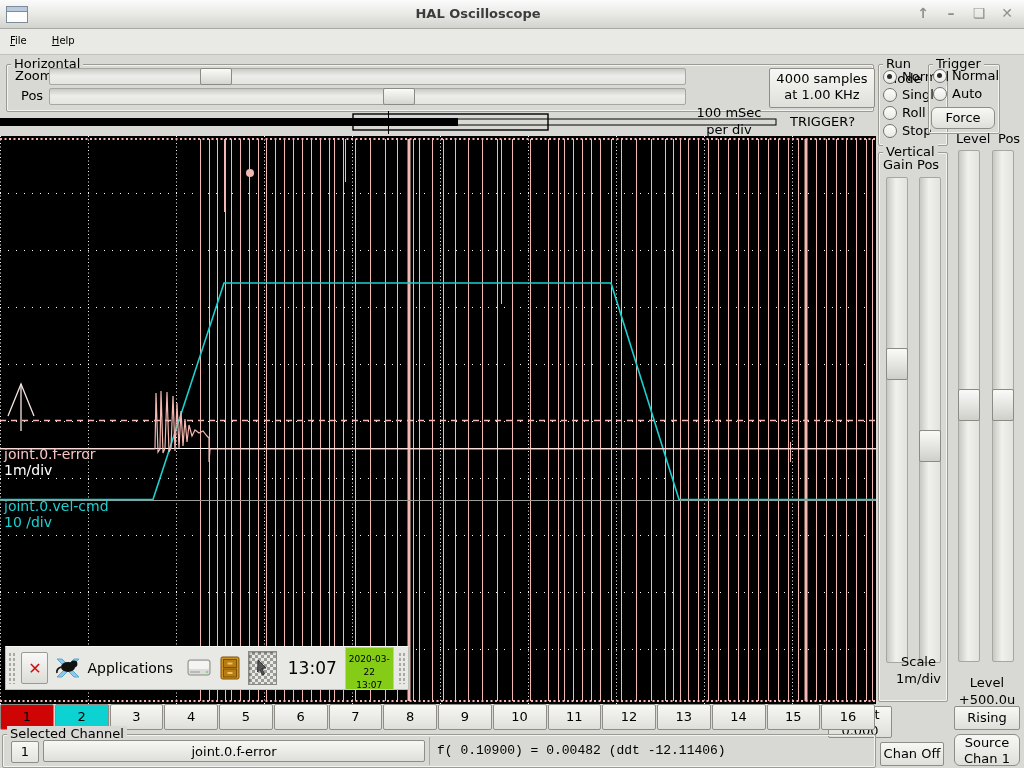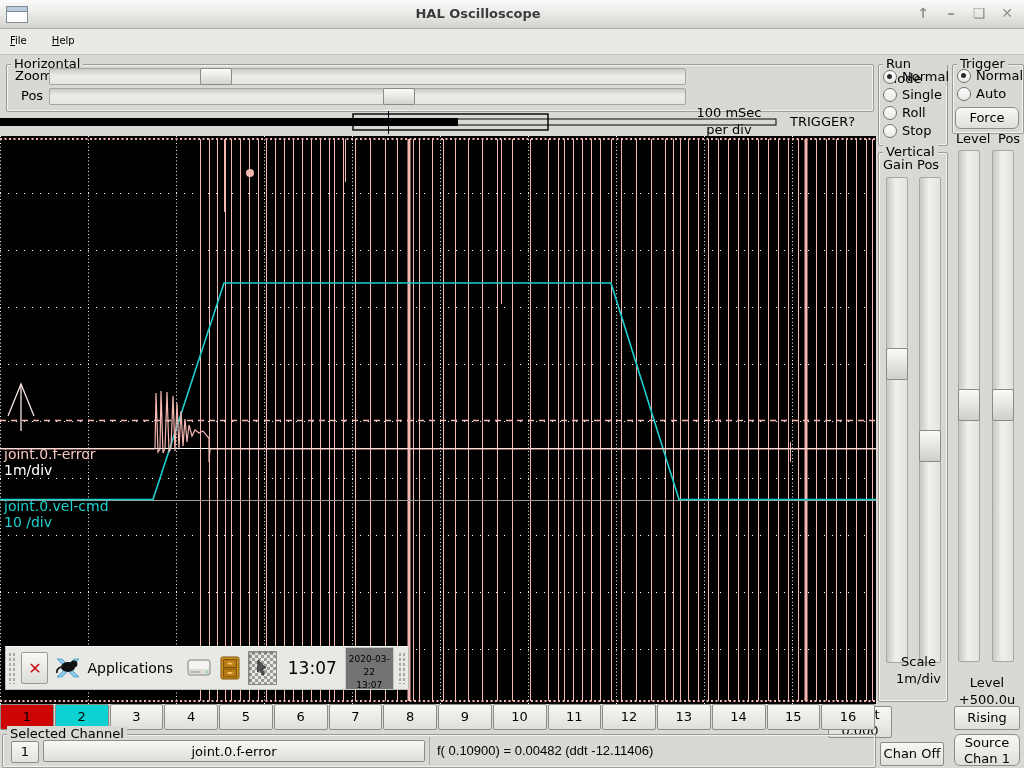--- a/index.html
+++ b/index.html
@@ -53,36 +53,36 @@
   
   .chanrow{left:0;top:704px;width:876px;height:26px;display:flex;}
   .chan-btn{flex:1;margin-right:1px;border:1px solid #8f8d88;border-radius:2px;
     background:linear-gradient(#f7f7f5,#dfdfda);font-size:13px;text-align:center;
     line-height:24px;}
   
   .selframe{left:2px;top:734px;width:872px;height:32px;}
   .selnum{position:absolute;left:8px;top:6px;width:26px;height:20px;
     border:1px solid #8f8d88;background:linear-gradient(#f7f7f5,#e2e2de);
     text-align:center;font-size:13px;line-height:20px;border-radius:2px;}
-  .mono{font-family:Liberation Sans, sans-serif;}
+  .mono{font-family:Liberation Mono, monospace;}
   
   .taskbar{left:5px;top:646px;width:402px;height:42px;background:#e8e8e4;
     border:1px solid #bdbdb7;border-top-color:#f6f6f3;display:flex;
     align-items:center;z-index:5;}
   .grip{width:10px;height:32px;margin:0 2px;
     background:radial-gradient(#a9a9a3 1px,transparent 1.2px);
     background-size:4px 5px;}
   .tb-btn{width:30px;height:30px;border:1px solid #9a9a94;border-radius:2px;
     background:linear-gradient(#f8f8f6,#dcdcd8);display:flex;align-items:center;
     justify-content:center;margin:0 3px;}
   .tb-ico{width:28px;height:28px;margin:0 3px;display:flex;align-items:center;
     justify-content:center;}
   .apps-label{font-size:14px;margin:0 10px 0 2px;}
   .tb-time{font-size:17px;margin:0 8px;}
-  .tb-clock{background:#737373;border:1px solid #c6c6c0;height:36px;width:56px;
+  .tb-clock{background:#84cc16;border:1px solid #c6c6c0;height:36px;width:56px;
     text-align:center;font-size:9px;line-height:13px;padding-top:5px;}
   .shot-btn{width:32px;height:32px;border:1px solid #8a8a84;margin:0 3px;
     box-shadow:inset 1px 1px 2px rgba(0,0,0,.35);
     background:repeating-conic-gradient(#9b9b97 0% 25%,#e9e9e6 0% 50%) 0 0/6px 6px;
     display:flex;align-items:center;justify-content:center;}
 </style>
 </head>
 <body>
 
 <div class="abs titlebar">
@@ -106,20 +106,23 @@
   <span class="lbl" style="left:8px;top:3px;">Zoom</span>
   <div class="trough-h" style="left:42px;top:3px;width:635px;">
     <div class="handle-h" style="left:150px;width:30px;"></div>
   </div>
   <span class="lbl" style="left:14px;top:23px;">Pos</span>
   <div class="trough-h" style="left:42px;top:23px;width:635px;">
     <div class="handle-h" style="left:333px;width:30px;"></div>
   </div>
   <div class="lbl2" style="left:683px;top:3px;width:78px;margin-top:36px;">
     <span>100 mSec</span><br><span>per div</span>
+  </div>
+  <div class="gbtn" style="left:762px;top:3px;width:104px;height:36px;padding-top:2px;">
+    <span>4000 samples</span><br><span>at 1.00 KHz</span>
   </div>
 </div>
 
 <svg class="abs" style="left:0;top:110px;" width="876" height="26">
   <g id="recbar">
       <rect x="0" y="9" width="776" height="6" fill="none" stroke="#000" stroke-width="1"></rect>
       <rect x="0" y="8" width="458" height="8" fill="#000"></rect>
       <rect x="353" y="4" width="195" height="16" fill="none" stroke="#000" stroke-width="1.4"></rect>
       <line x1="388.5" y1="1" x2="388.5" y2="24" stroke="#000"></line>
     </g>
@@ -139,21 +142,21 @@
   <div class="radio-row" style="left:4px;top:40px;">
     <span class="radio"></span>
       <span>Roll</span>
     </div>
   <div class="radio-row" style="left:4px;top:58px;">
     <span class="radio"></span>
       <span>Stop</span>
     </div>
 </div>
 
-<div class="abs frame" style="left:952px;top:64px;width:70px;height:68px;">
+<div class="abs frame" style="left:928px;top:64px;width:70px;height:68px;">
   <span class="legend">Trigger</span>
   <div class="radio-row" style="left:4px;top:3px;">
     <span class="radio sel"></span>
       <span>Normal</span>
     </div>
   <div class="radio-row" style="left:4px;top:21px;">
     <span class="radio"></span>
       <span>Auto</span>
     </div>
   <button class="gbtn" style="left:2px;top:42px;width:64px;height:22px;border-radius:6px;">Force</button>

